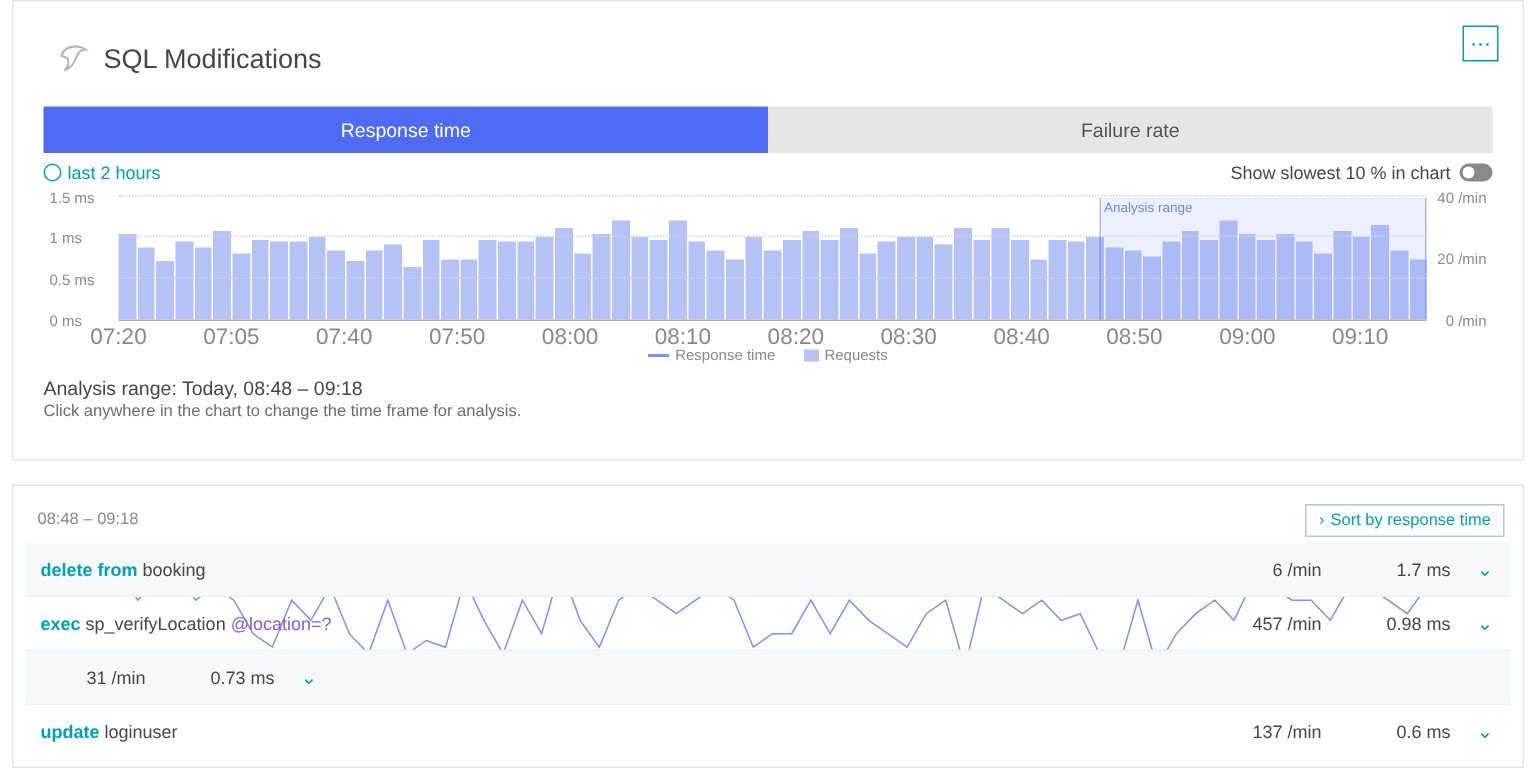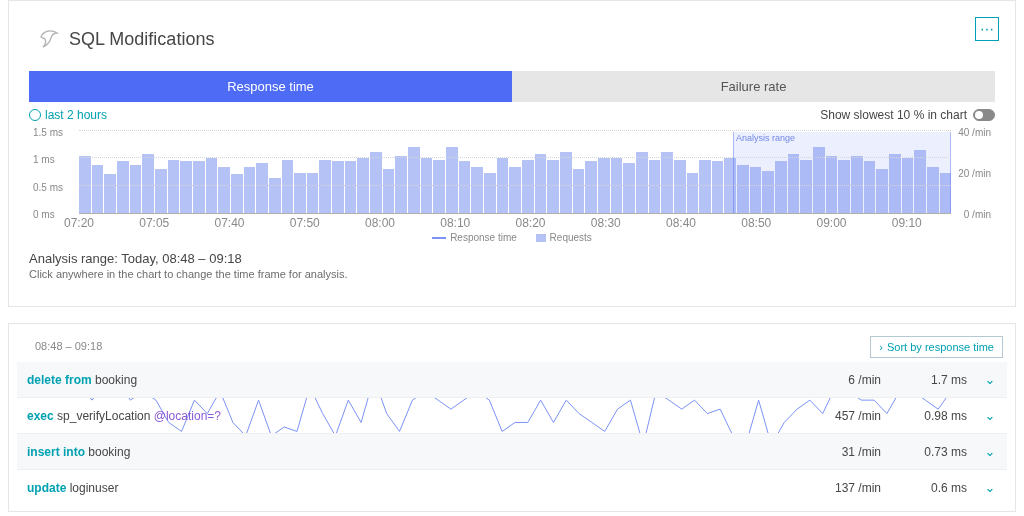--- a/index.html
+++ b/index.html
@@ -23,33 +23,33 @@
   .chart-wrap { position: relative; padding: 4px 16px 0 16px; height: 102px; }
   .ylabel-left { position: absolute; left: 12px; font-size: 10px; color: #898989; text-align: right; }
   .ylabel-right { position: absolute; right: 12px; font-size: 10px; color: #898989; text-align: left; }
   .chart-area { position: absolute; left: 58px; right: 52px; top: 4px; bottom: 16px; border-bottom: 1px solid #aeaeae; }
   .gridline { position: absolute; left: 0; right: 0; border-top: 1px dotted #d6d6d6; }
   .bars { position: absolute; inset: 0; display: flex; align-items: flex-end; gap: 1px; }
   .bar { flex: 1; background: #b5c2f6; }
   .line-svg { position: absolute; inset: 0; pointer-events: none; }
   .overlay { position: absolute; top: 0; bottom: 0; background: rgba(123,147,245,0.15); border-left: 1px solid rgba(78,107,245,0.4); border-right: 1px solid rgba(78,107,245,0.4); }
   .overlay-label { position: absolute; top: 0; left: 0; font-size: 9px; color: #7489e7; padding: 1px 2px; }
-  .xaxis { position: absolute; left: 58px; right: 36px; bottom: 0; height: 14px; font-size: 12px; color: #898989; }
+  .xaxis { position: absolute; left: 58px; right: 36px; bottom: 0; height: 14px; font-size: 15px; color: #898989; }
   .xtick { position: absolute; transform: translateX(-50%); }
   .legend { text-align: center; font-size: 10px; color: #898989; padding: 2px 0 8px; }
   .legend span { margin: 0 8px; }
   .leg-line::before { content:""; display:inline-block; width:14px; height:2px; background:#7b93f5; vertical-align:middle; margin-right:4px; }
   .leg-bar::before { content:""; display:inline-block; width:10px; height:8px; background:#b5c2f6; vertical-align:middle; margin-right:4px; }
   .range-info { padding: 0 8px 14px; }
   .range-title { font-size: 13px; color: #454646; }
   .range-sub { font-size: 11px; color: #6d6d6d; margin-top: 2px; }
   .section { margin: 16px 8px 8px; border: 1px solid #e6e6e6; padding: 16px 8px 6px; position: relative; }
   .sec-header { display: flex; align-items: baseline; padding: 0 8px 10px; }
   .sec-title { font-size: 16px; color: #454646; }
-  .sec-time { font-size: 11px; color: #898989; margin-left: 10px; }
+  .sec-time { font-size: 11px; color: #898989; }
   .sort-btn { position: absolute; top: 12px; right: 12px; border: 1px solid #b5c7d3; color: #00a1b2; background: #fff; font-size: 11px; padding: 4px 8px; display: flex; align-items: center; gap: 4px; cursor: pointer; }
   .stmt { display: flex; align-items: center; padding: 10px 10px; border-bottom: 1px solid #efefef; font-size: 12px; gap: 16px; cursor: pointer; }
   .stmt:last-child { border-bottom: none; }
   .stmt.hl { background: #f7f8fa; }
   .stmt-text { flex: 1; }
   .kw { color: #00a1b2; font-weight: 700; }
   .param { color: #8a5bd6; }
   .col-rate { width: 70px; text-align: right; color: #454646; }
   .col-ms { width: 70px; text-align: right; color: #454646; }
   .chevron { color: #00a1b2; font-size: 13px; width: 14px; text-align: center; }
@@ -218,21 +218,20 @@
         <div class="col-ms">1.7 ms</div>
         <div class="chevron">⌄</div>
       </div>
       <div class="stmt">
         <div class="stmt-text"><span class="kw">exec</span><span> sp_verifyLocation </span><span class="param">@location=?</span></div>
         <div class="col-rate">457 /min</div>
         <div class="col-ms">0.98 ms</div>
         <div class="chevron">⌄</div>
       </div>
       <div class="stmt hl">
-        <div class="stmt-text"><span class="kw">insert into</span><span> booking</span></div>
         <div class="col-rate">31 /min</div>
         <div class="col-ms">0.73 ms</div>
         <div class="chevron">⌄</div>
       </div>
       <div class="stmt">
         <div class="stmt-text"><span class="kw">update</span><span> loginuser</span></div>
         <div class="col-rate">137 /min</div>
         <div class="col-ms">0.6 ms</div>
         <div class="chevron">⌄</div>
       </div>

